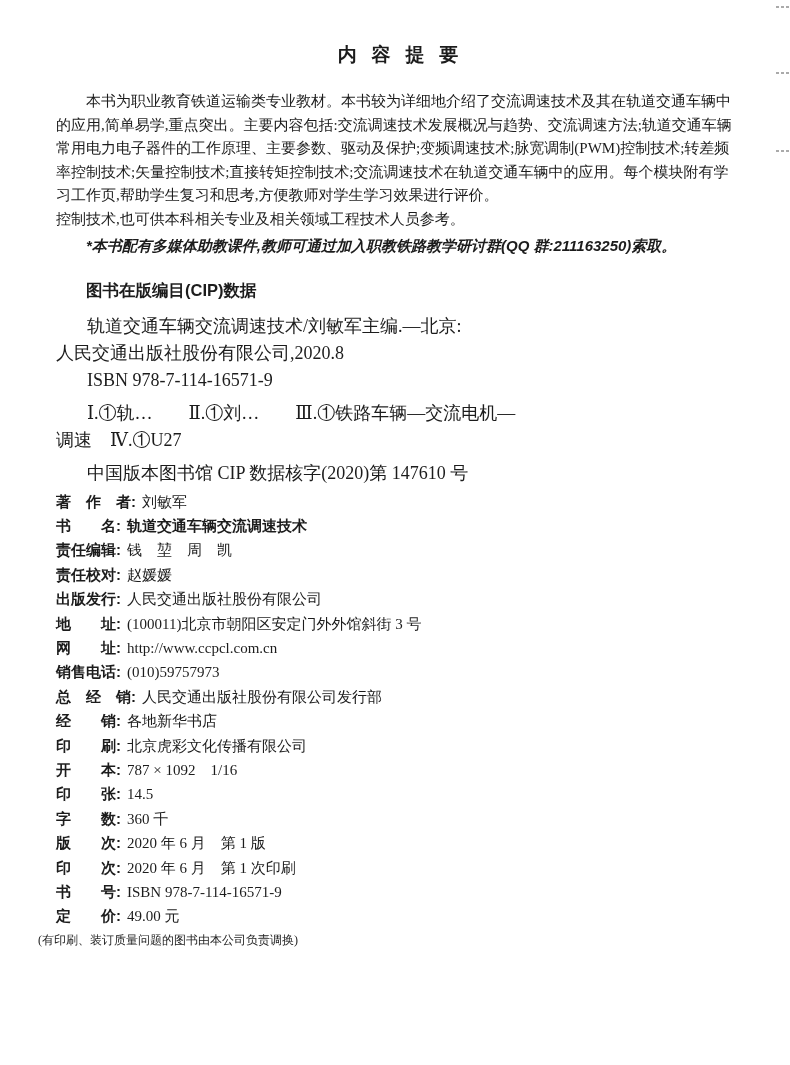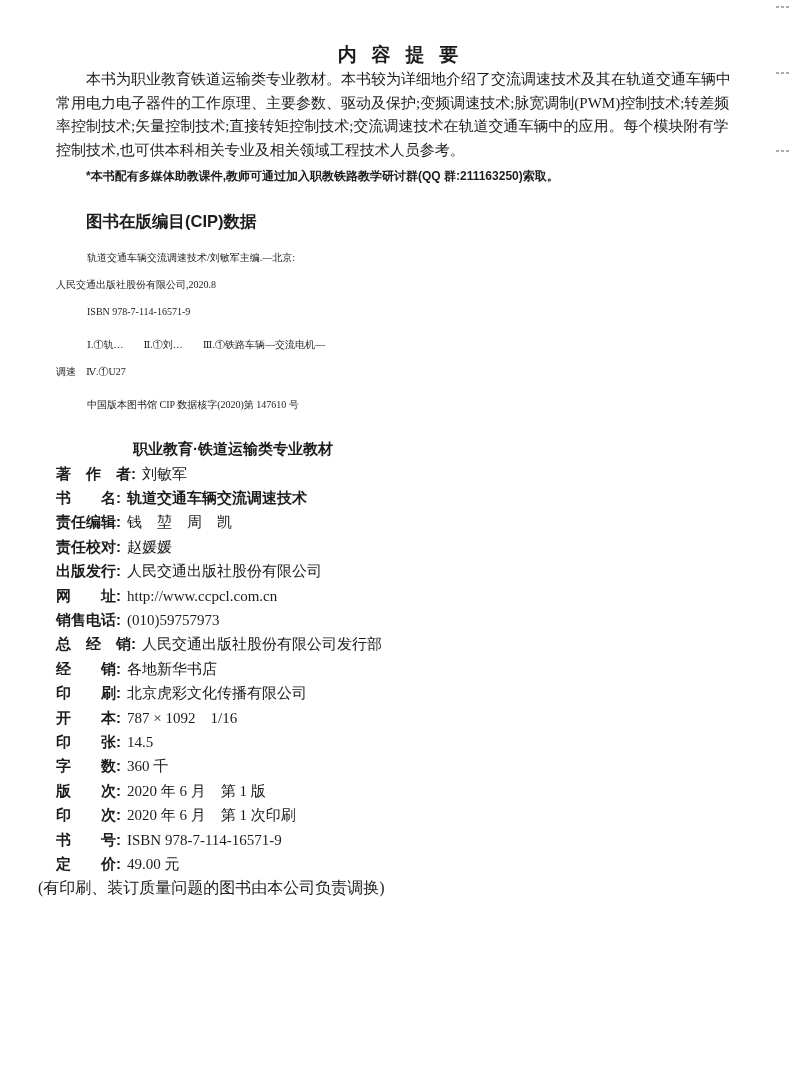--- a/index.html
+++ b/index.html
@@ -23,40 +23,40 @@
   .title {
     margin:42px 0 0 0;
     text-align:center;
     font-size:19px;
     letter-spacing:0.78em;
     padding-left:0.78em;
     white-space:nowrap;
   }
 
   
-  .intro { font-size:15px; }
+  .intro { margin-top:22px; font-size:15px; }
   .pline { line-height:23.5px; white-space:nowrap; }
   .indent2 { text-indent:30px; }
-  .note-line { margin-top:3px; font-size:12px; line-height:23.5px; white-space:nowrap; text-indent:30px; }
+  .note-line { margin-top:3px; font-size:15px; line-height:23.5px; white-space:nowrap; text-indent:30px;font-style:italic; }
 
   
   .cip-heading { margin:22px 0 0 30px; font-size:16.5px; line-height:20px; }
-  .cip-block { margin-top:13px; font-size:10px; }
+  .cip-block { margin-top:13px; font-size:18px; }
   .cip-line { line-height:27px; white-space:nowrap; }
   .cip-indent { padding-left:31px; }
   .cip-gap { margin-top:6px; }
 
   
   .series { margin:21px 0 0 77px; font-size:15px; line-height:20px; }
   .rows { margin-top:3px; font-size:15px; }
   .row { line-height:23.4px; white-space:nowrap; }
   .row-label { font-family:"Liberation Sans","DejaVu Sans",sans-serif; font-weight:bold; font-size:15px; }
   .row-value { margin-left:6px; }
   .row-value-bold { font-family:"Liberation Sans","DejaVu Sans",sans-serif; font-weight:bold; }
-  .exchange-note { margin-left:-18px; font-size:16px; line-height:23.4px; white-space:nowrap; }
+  .exchange-note { margin-left:-18px; font-size:12px; line-height:23.4px; white-space:nowrap; }
 
   
   .scan-mark { position:absolute; right:1px; display:flex; gap:2px; }
   .scan-mark i { display:block; width:3px; height:2px; background:#aaaaaa; }
   .scan-mark.m1 { top:6px; }
   .scan-mark.m2 { top:72px; }
   .scan-mark.m3 { top:150px; }
 </style>
 </head>
 <body>
@@ -77,48 +77,50 @@
     <i></i>
   </div>
 
 <div class="page">
 
   <h1 class="title heiti">内容提要</h1>
 
   <div class="intro">
     <div class="para">
       <div class="pline indent2">本书为职业教育铁道运输类专业教材。本书较为详细地介绍了交流调速技术及其在轨道交通车辆中</div>
+      <div class="pline">的应用,简单易学,重点突出。主要内容包括:交流调速技术发展概况与趋势、交流调速方法;轨道交通车辆</div>
       <div class="pline">常用电力电子器件的工作原理、主要参数、驱动及保护;变频调速技术;脉宽调制(PWM)控制技术;转差频</div>
       <div class="pline">率控制技术;矢量控制技术;直接转矩控制技术;交流调速技术在轨道交通车辆中的应用。每个模块附有学</div>
+      <div class="pline">习工作页,帮助学生复习和思考,方便教师对学生学习效果进行评价。</div>
     </div>
     <div class="para">
       <div class="pline">控制技术,也可供本科相关专业及相关领域工程技术人员参考。</div>
     </div>
     <div class="note-line heiti">*本书配有多媒体助教课件,教师可通过加入职教铁路教学研讨群(QQ 群:211163250)索取。</div>
   </div>
 
   <h2 class="cip-heading heiti">图书在版编目(CIP)数据</h2>
 
   <div class="cip-block">
     <div class="cip-line cip-indent">轨道交通车辆交流调速技术/刘敏军主编.—北京:</div>
     <div class="cip-line">人民交通出版社股份有限公司,2020.8</div>
     <div class="cip-line cip-indent">ISBN 978-7-114-16571-9</div>
     <div class="cip-line cip-indent cip-gap">Ⅰ.①轨…　　Ⅱ.①刘…　　Ⅲ.①铁路车辆—交流电机—</div>
     <div class="cip-line">调速　Ⅳ.①U27</div>
     <div class="cip-line cip-indent cip-gap">中国版本图书馆 CIP 数据核字(2020)第 147610 号</div>
   </div>
 
-  <div class="series heiti">职业教育·铁道运输类专业教材</div>
 
   <div class="rows">
     <div class="row"><span class="row-label">著　作　者:</span><span class="row-value">刘敏军</span></div>
     <div class="row"><span class="row-label">书　　名:</span><span class="row-value row-value-bold">轨道交通车辆交流调速技术</span></div>
     <div class="row"><span class="row-label">责任编辑:</span><span class="row-value">钱　堃　周　凯</span></div>
     <div class="row"><span class="row-label">责任校对:</span><span class="row-value">赵媛媛</span></div>
     <div class="row"><span class="row-label">出版发行:</span><span class="row-value">人民交通出版社股份有限公司</span></div>
+    <div class="row"><span class="row-label">地　　址:</span><span class="row-value">(100011)北京市朝阳区安定门外外馆斜街 3 号</span></div>
     <div class="row"><span class="row-label">网　　址:</span><span class="row-value">http://www.ccpcl.com.cn</span></div>
     <div class="row"><span class="row-label">销售电话:</span><span class="row-value">(010)59757973</span></div>
     <div class="row"><span class="row-label">总　经　销:</span><span class="row-value">人民交通出版社股份有限公司发行部</span></div>
     <div class="row"><span class="row-label">经　　销:</span><span class="row-value">各地新华书店</span></div>
     <div class="row"><span class="row-label">印　　刷:</span><span class="row-value">北京虎彩文化传播有限公司</span></div>
     <div class="row"><span class="row-label">开　　本:</span><span class="row-value">787 × 1092　1/16</span></div>
     <div class="row"><span class="row-label">印　　张:</span><span class="row-value">14.5</span></div>
     <div class="row"><span class="row-label">字　　数:</span><span class="row-value">360 千</span></div>
     <div class="row"><span class="row-label">版　　次:</span><span class="row-value">2020 年 6 月　第 1 版</span></div>
     <div class="row"><span class="row-label">印　　次:</span><span class="row-value">2020 年 6 月　第 1 次印刷</span></div>

